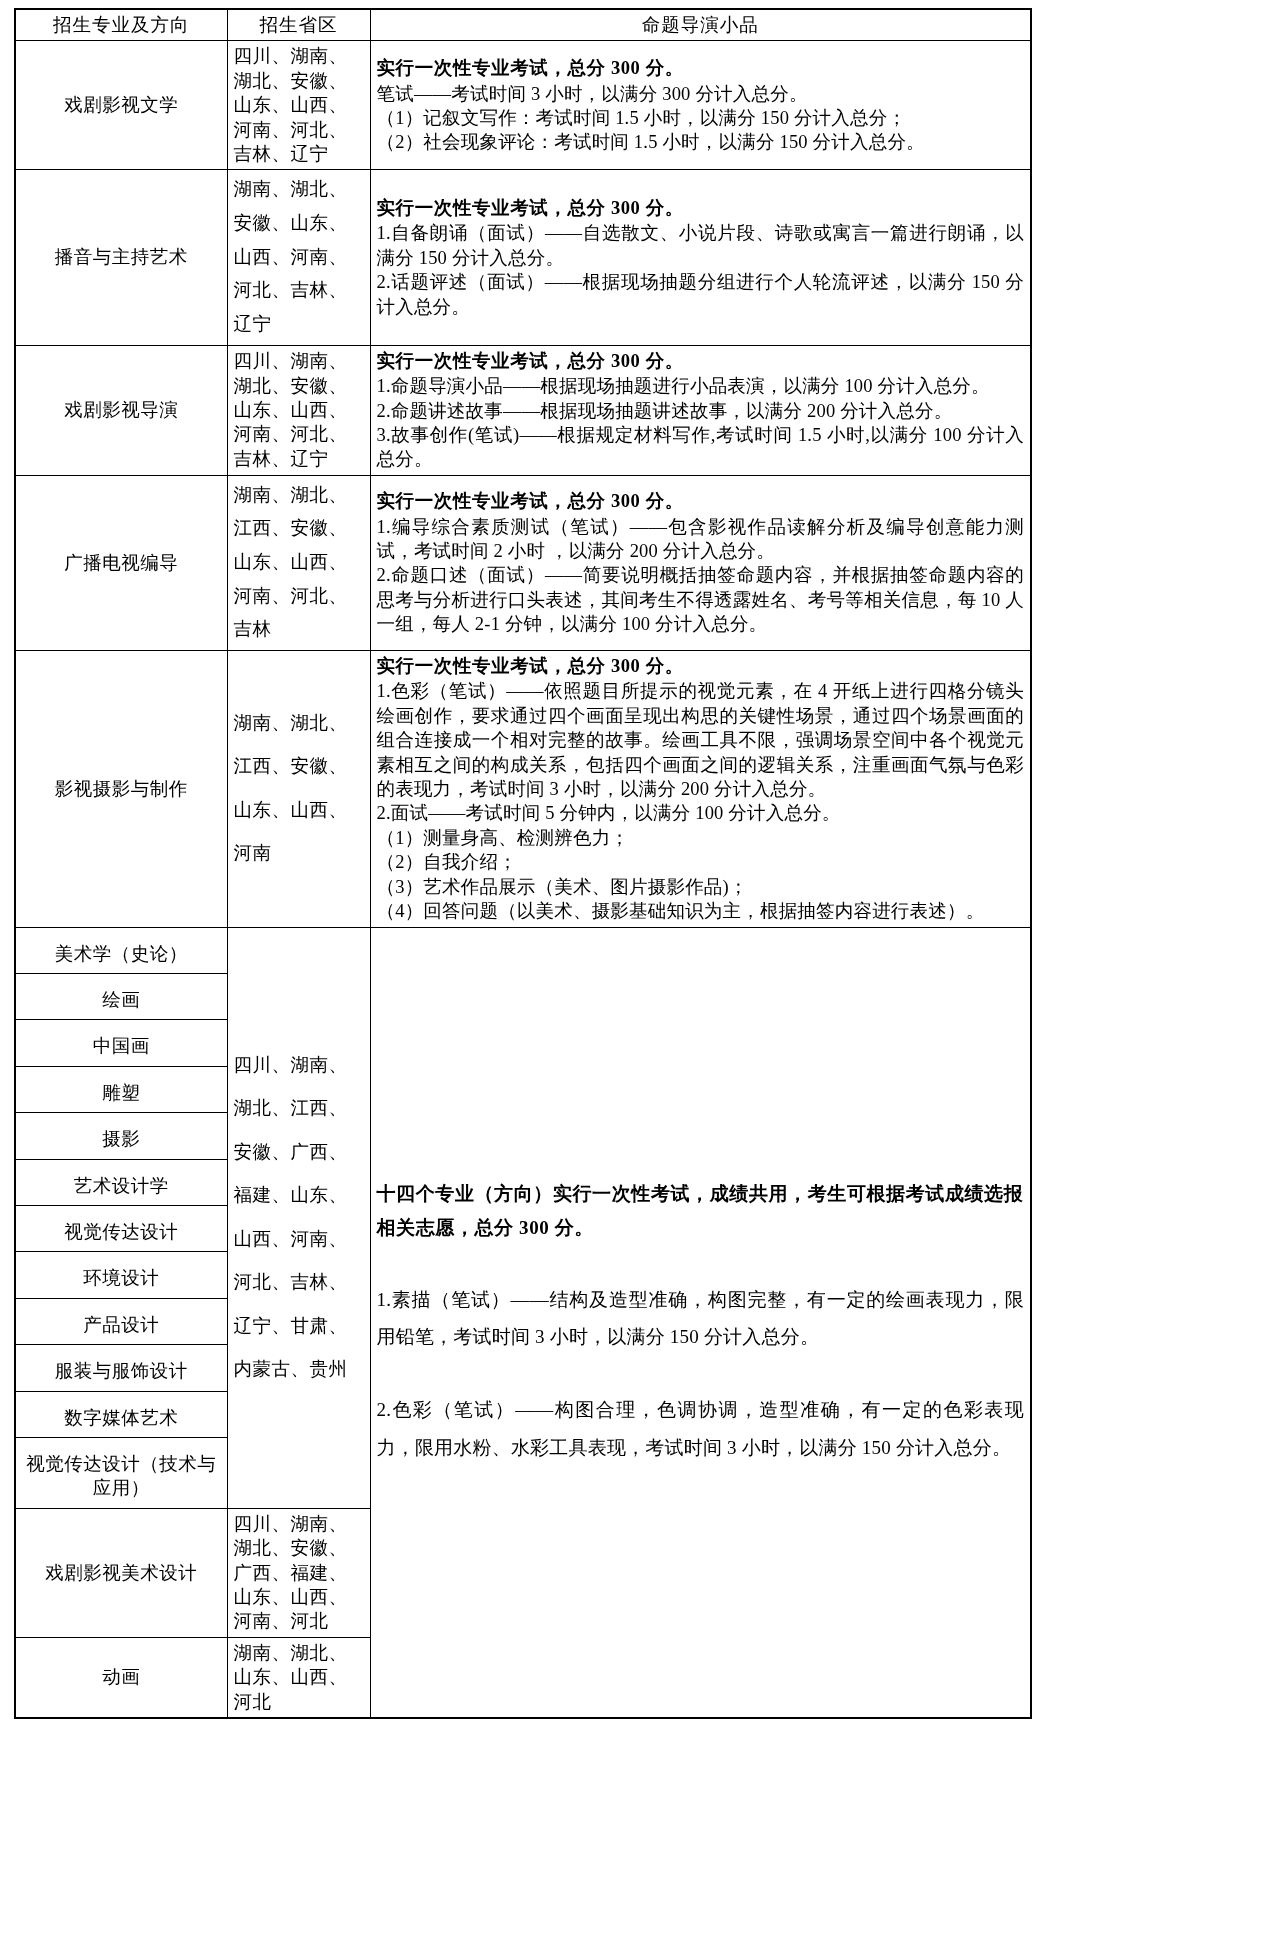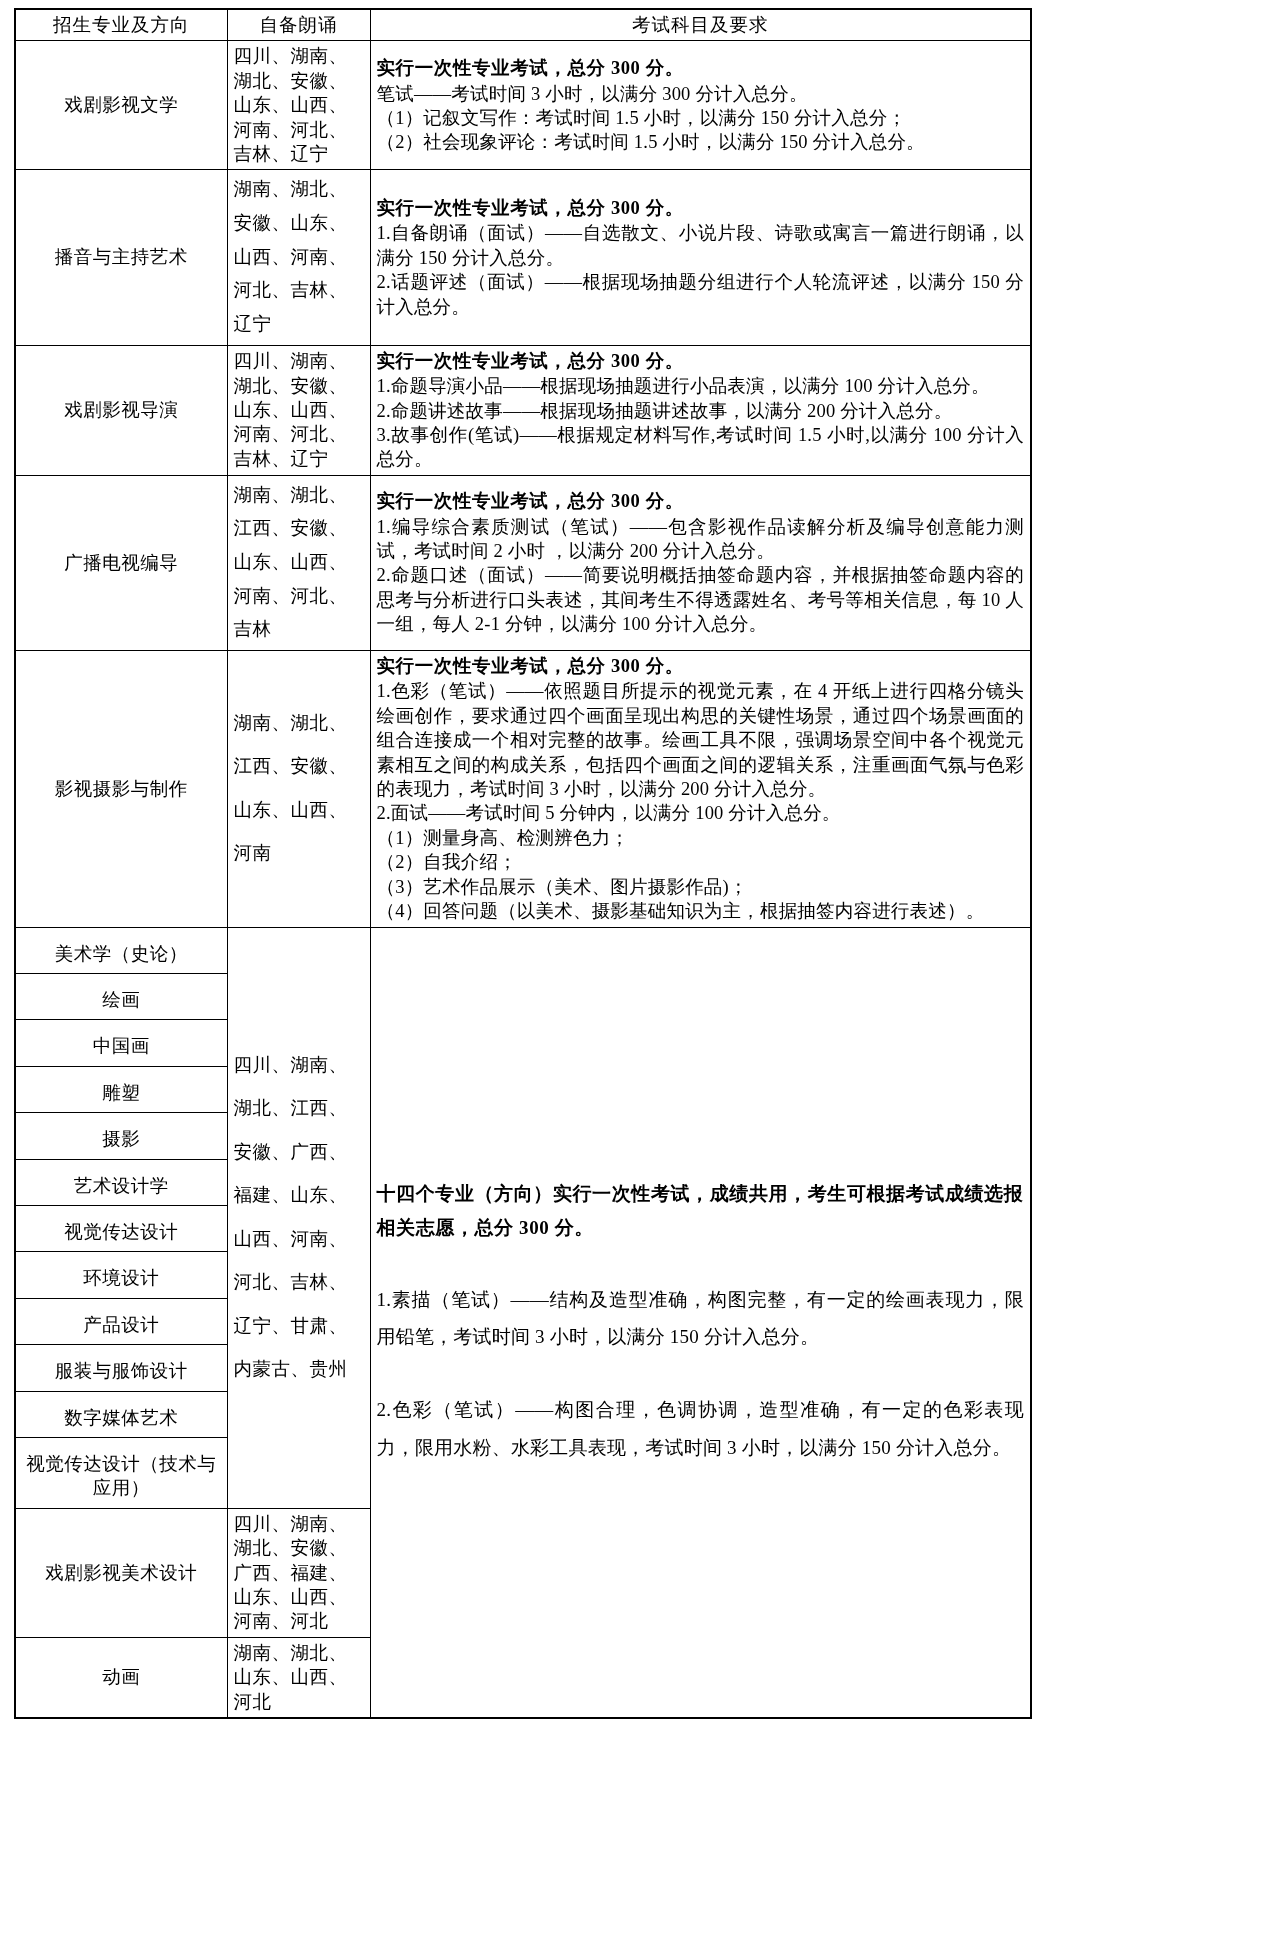--- a/index.html
+++ b/index.html
@@ -122,22 +122,22 @@
 
   <table class="exam-table">
     <colgroup>
       <col class="c-major">
       <col class="c-prov">
       <col class="c-req">
     </colgroup>
     <thead>
       <tr>
         <td>招生专业及方向</td>
-        <td>自备朗诵</td>
-        <td>考试科目及要求</td>
+        <td>招生省区</td>
+        <td>命题导演小品</td>
       </tr>
     </thead>
     <tbody>
 
       <tr>
         <td class="major-cell">戏剧影视文学</td>
         <td class="prov-cell"><span>四川、湖南、湖北、安徽、山东、山西、河南、河北、吉林、辽宁</span></td>
         <td class="req-cell">
           <span class="headline">实行一次性专业考试，总分 300 分。</span>
           <span class="line">笔试——考试时间 3 小时，以满分 300 分计入总分。</span>

